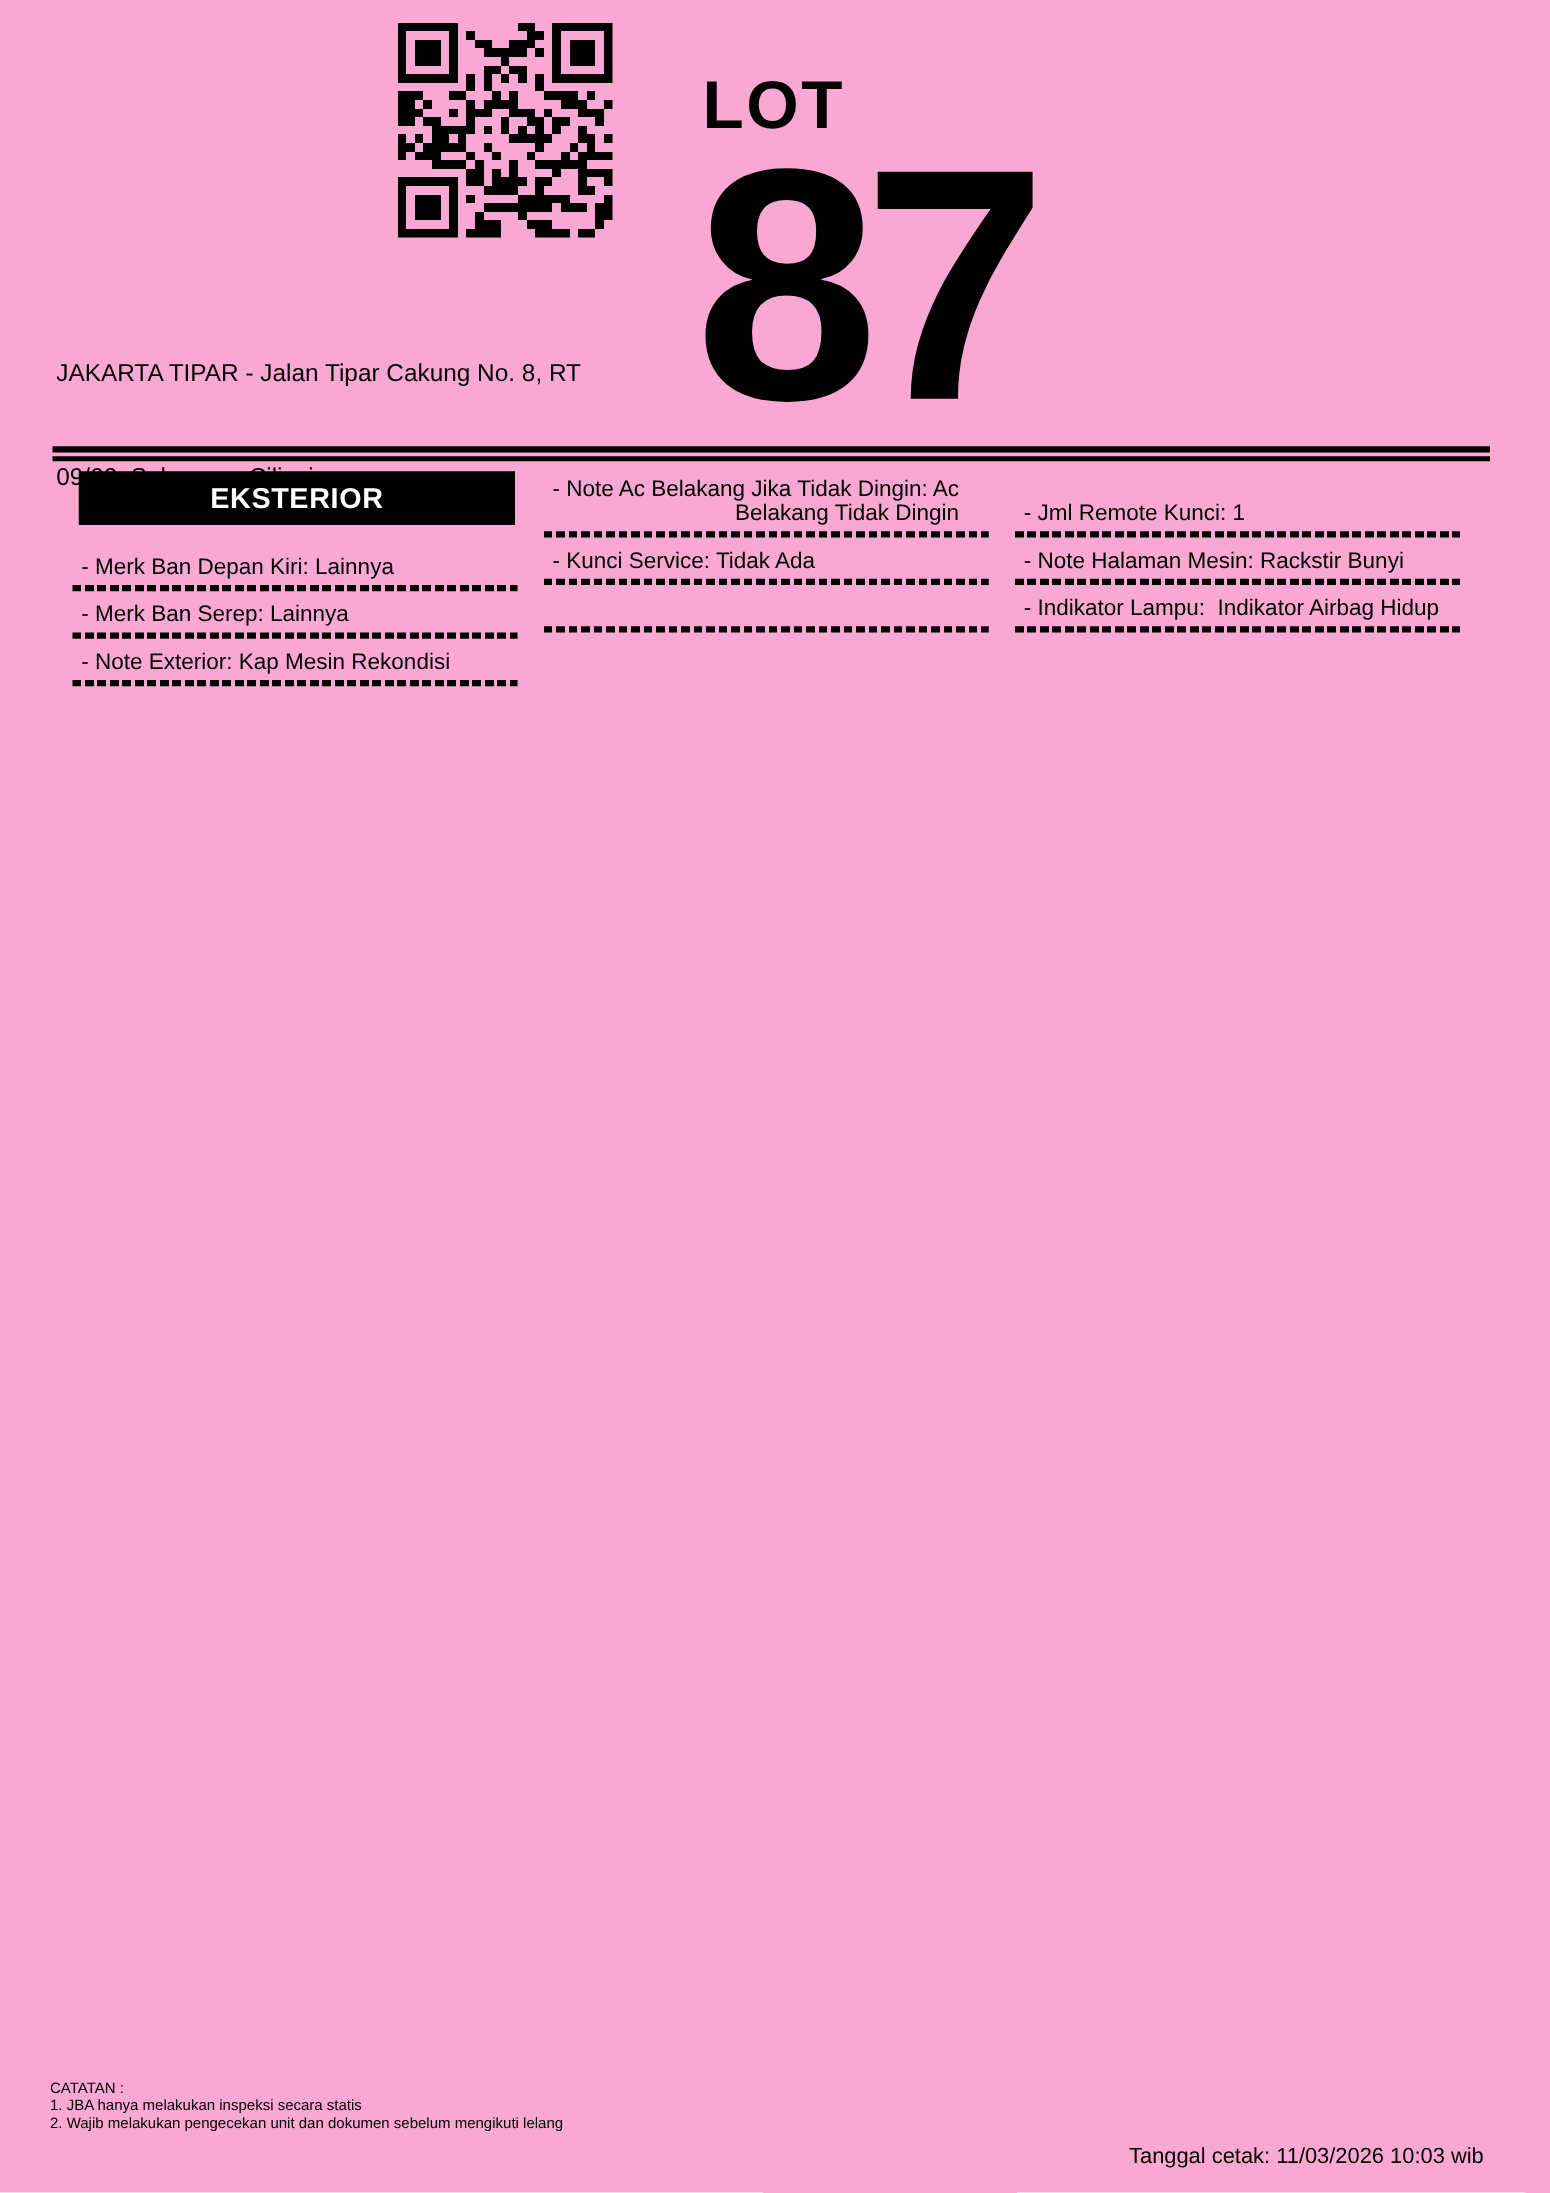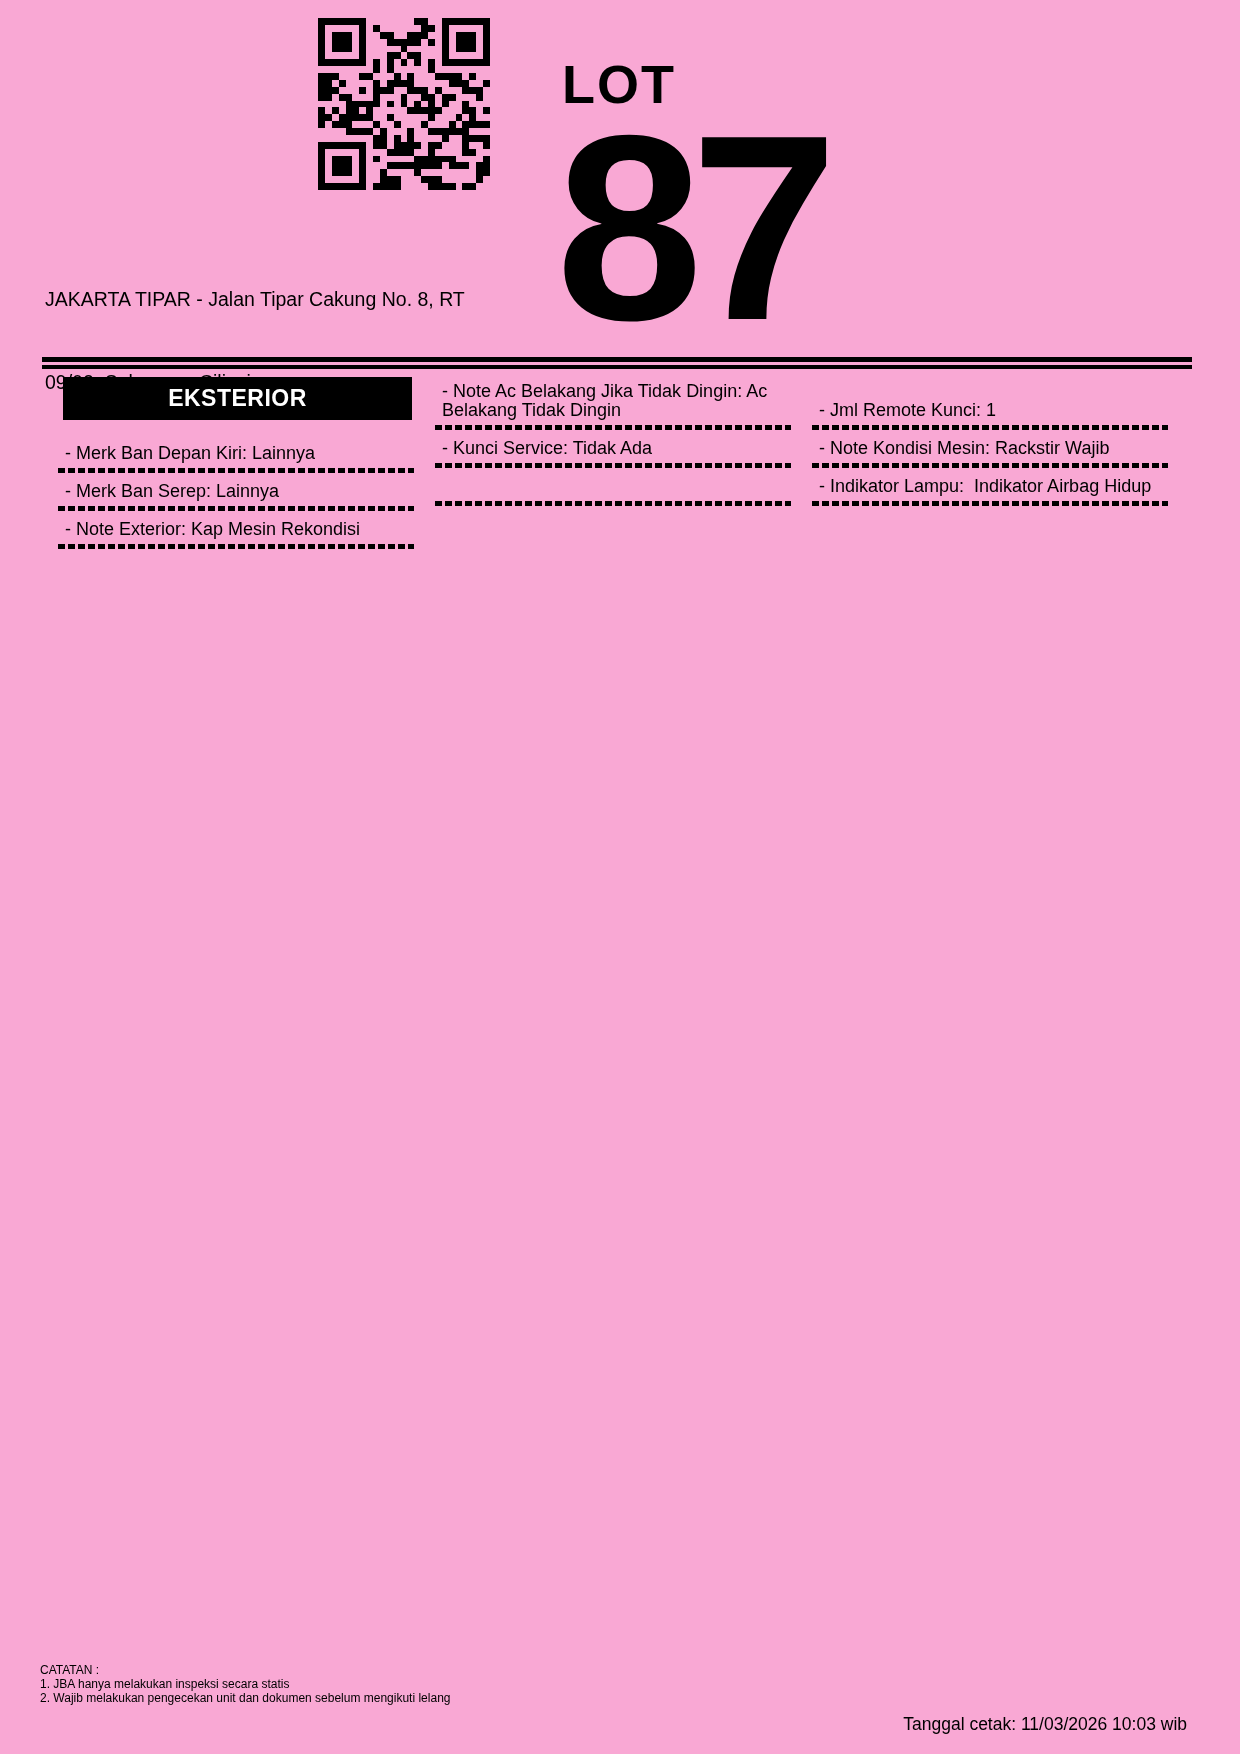--- a/index.html
+++ b/index.html
@@ -61,21 +61,21 @@
 
   
   .columns {
     position: absolute;
     left: 63px;
     top: 377px;
     width: 1103px;
     display: flex;
     gap: 28px;
   }
-  .col { width: 349px; }
+  .col { width: 349px; text-align: right; }
   .col-header {
     height: 43px;
     background: #000000;
     color: #ffffff;
     font-size: 23px;
     font-weight: bold;
     letter-spacing: 0.5px;
     display: flex;
     align-items: center;
     justify-content: center;
@@ -477,21 +477,21 @@
       <div class="row h-std">
         <span class="item-text"></span>
       </div>
     </div>
 
     <div class="col">
       <div class="row h-first">
         <span class="item-text">- Jml Remote Kunci: 1</span>
       </div>
       <div class="row h-std">
-        <span class="item-text">- Note Kondisi Mesin: Rackstir Wajib</span>
+        <span class="item-text">- Note Halaman Mesin: Rackstir Bunyi</span>
       </div>
       <div class="row h-std">
         <span class="item-text">- Indikator Lampu:  Indikator Airbag Hidup</span>
       </div>
     </div>
 
   </div>
 
   <div class="catatan">
     <div>CATATAN :</div>

